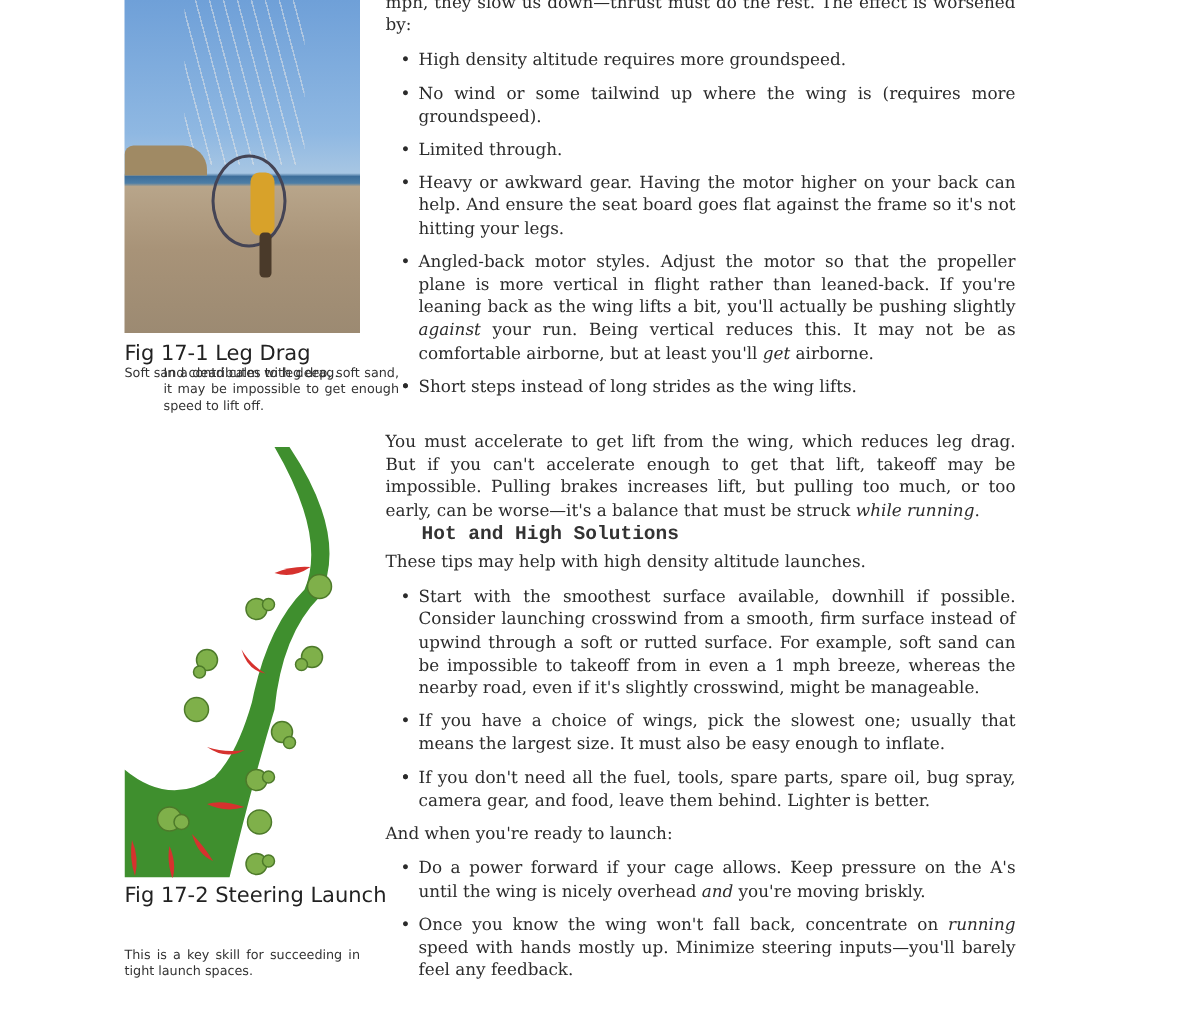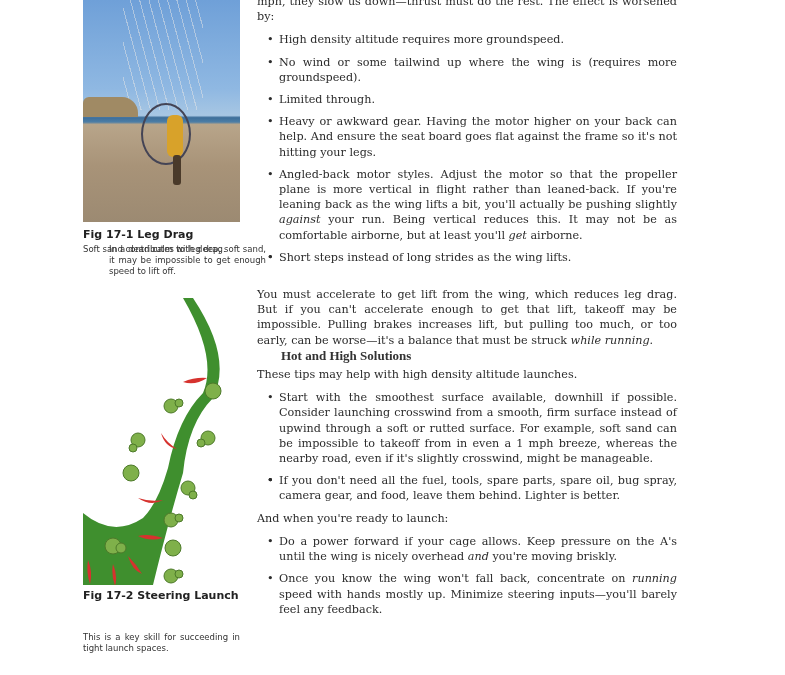--- a/index.html
+++ b/index.html
@@ -13,37 +13,37 @@
       background: linear-gradient(180deg, #6fa0d8 0%, #8fb8e2 40%, #a7c6e3 52%, #3d6e9a 53%, #4d7ea6 55%, #b8a58a 56%, #a89378 75%, #9c8a72 100%);
     }
     .photo .rocks { position:absolute; left:0; top:97px; width:55px; height:20px; background:#a08a64; border-radius:6px 16px 0 0; }
     .photo .lines { position:absolute; left:40px; top:0; width:80px; height:110px;
       background: repeating-linear-gradient(75deg, transparent 0 8px, rgba(230,230,230,0.5) 8px 9px); }
     .photo .cage { position:absolute; left:58px; top:103px; width:46px; height:58px; border:2px solid #445; border-radius:50%; }
     .photo .pilot { position:absolute; left:84px; top:115px; width:16px; height:42px; background:#d8a22a; border-radius:6px; }
     .photo .legs { position:absolute; left:90px; top:155px; width:8px; height:30px; background:#4a3a2a; border-radius:3px; }
     .cap-title {
       position: absolute; left: 83px; font-family: "DejaVu Sans", sans-serif;
-      font-weight: bold; font-size: 11px; color: #222;
+      font-weight: normal; font-size: 14px; color: #222;
     }
     .cap-text {
       position: absolute; left: 83px; width: 157px; font-family: "DejaVu Sans", sans-serif;
       font-size: 8.5px; line-height: 11px; color: #333; text-align: justify;
     }
     .diagram { position: absolute; left: 83px; top: 298px; width: 157px; height: 287px; }
     .main {
       position: absolute; left: 257px; top: 0; width: 420px;
       font-size: 11.2px; line-height: 15.2px; color: #2b2b2b;
     }
     .main p { margin: 0; text-align: justify; }
     .main ul { list-style: none; margin: 0; padding: 0; }
     .main li { position: relative; padding-left: 22px; text-align: justify; }
     .main li .bullet { position: absolute; left: 10px; top: 0; }
     .heading {
-      font-family: Liberation Serif, serif; font-weight: bold;
+      font-family: Liberation Mono, monospace; font-weight: bold;
       font-size: 13px; color: #333; margin: 0; padding-left: 24px;
     }
     em { font-style: italic; }
   </style>
 </head>
 <body>
 
 <div class="photo">
   <div class="lines"></div>
   <div class="rocks"></div>
@@ -98,21 +98,21 @@
       <li style="margin-bottom: 7px;"><span class="bullet">•</span><span>Heavy or awkward gear. Having the motor higher on your back can help. And ensure the seat board goes flat against the frame so it's not hitting your legs.</span></li>
       <li style="margin-bottom: 7px;"><span class="bullet">•</span><span>Angled-back motor styles. Adjust the motor so that the propeller plane is more vertical in flight rather than leaned-back. If you're leaning back as the wing lifts a bit, you'll actually be pushing slightly </span><em>against</em><span> your run. Being vertical reduces this. It may not be as comfortable airborne, but at least you'll </span><em>get</em><span> airborne.</span></li>
       <li style="margin-bottom: 7px;"><span class="bullet">•</span></li>
       <li style="margin-bottom: 7px;"><span class="bullet">•</span><span>Short steps instead of long strides as the wing lifts.</span></li>
     </ul>
   <p style="margin-top:22px;"><span>You must accelerate to get lift from the wing, which reduces leg drag. But if you can't accelerate enough to get that lift, takeoff may be impossible. Pulling brakes increases lift, but pulling too much, or too early, can be worse—it's a balance that must be struck </span><em>while running</em><span>.</span></p>
   <h2 class="heading">Hot and High Solutions</h2>
   <p style="margin-top:4px;">These tips may help with high density altitude launches.</p>
   <ul style="margin-top:8px;">
       <li style="margin-bottom: 7px;"><span class="bullet">•</span><span>Start with the smoothest surface available, downhill if possible. Consider launching crosswind from a smooth, firm surface instead of upwind through a soft or rutted surface. For example, soft sand can be impossible to takeoff from in even a 1 mph breeze, whereas the nearby road, even if it's slightly crosswind, might be manageable.</span></li>
-      <li style="margin-bottom: 7px;"><span class="bullet">•</span></li>
+      <li style="margin-bottom: 7px;"><span class="bullet">•</span><span>If you have a choice of wings, pick the slowest one; usually that means the largest size. It must also be easy enough to inflate.</span></li>
       <li style="margin-bottom: 7px;"><span class="bullet">•</span></li>
       <li style="margin-bottom: 7px;"><span class="bullet">•</span><span>If you don't need all the fuel, tools, spare parts, spare oil, bug spray, camera gear, and food, leave them behind. Lighter is better.</span></li>
     </ul>
   <p style="margin-top:5px;">And when you're ready to launch:</p>
   <ul style="margin-top:8px;">
       <li style="margin-bottom: 7px;"><span class="bullet">•</span><span>Do a power forward if your cage allows. Keep pressure on the A's until the wing is nicely overhead </span><em>and</em><span> you're moving briskly.</span></li>
       <li style="margin-bottom: 7px;"><span class="bullet">•</span><span>Once you know the wing won't fall back, concentrate on </span><em>running</em><span> speed with hands mostly up. Minimize steering inputs—you'll barely feel any feedback.</span></li>
     </ul>
 </div>
 

